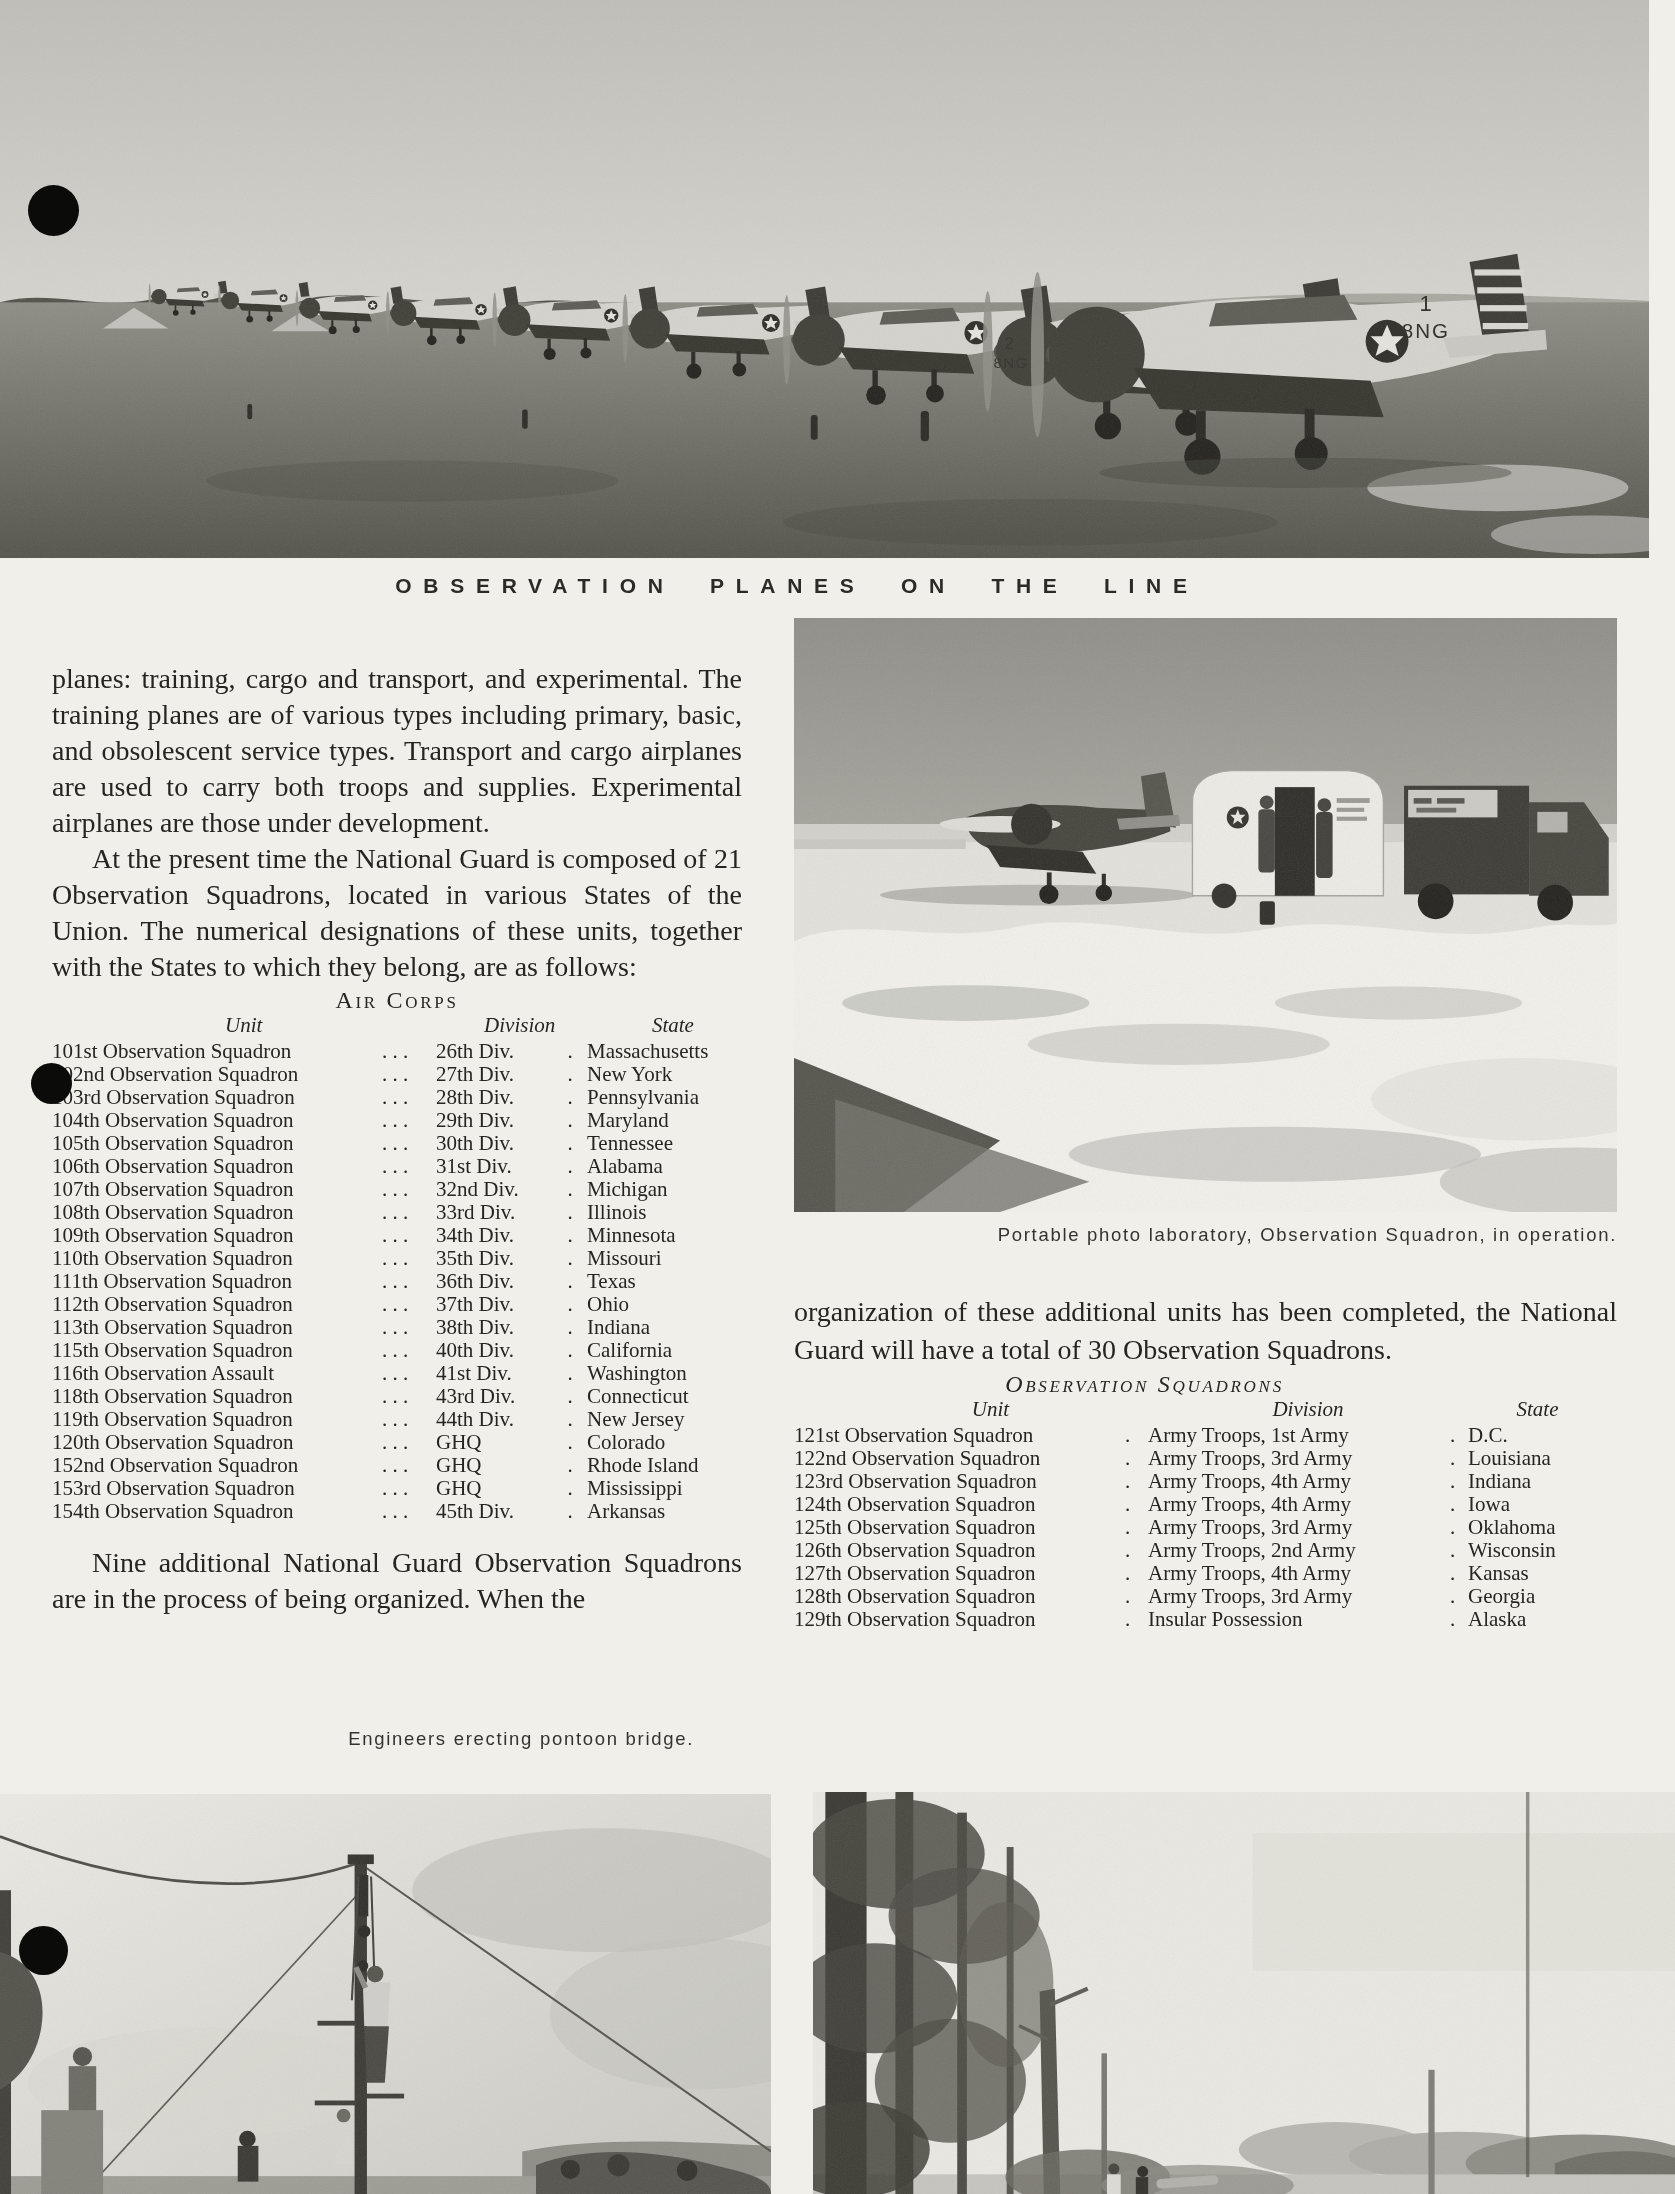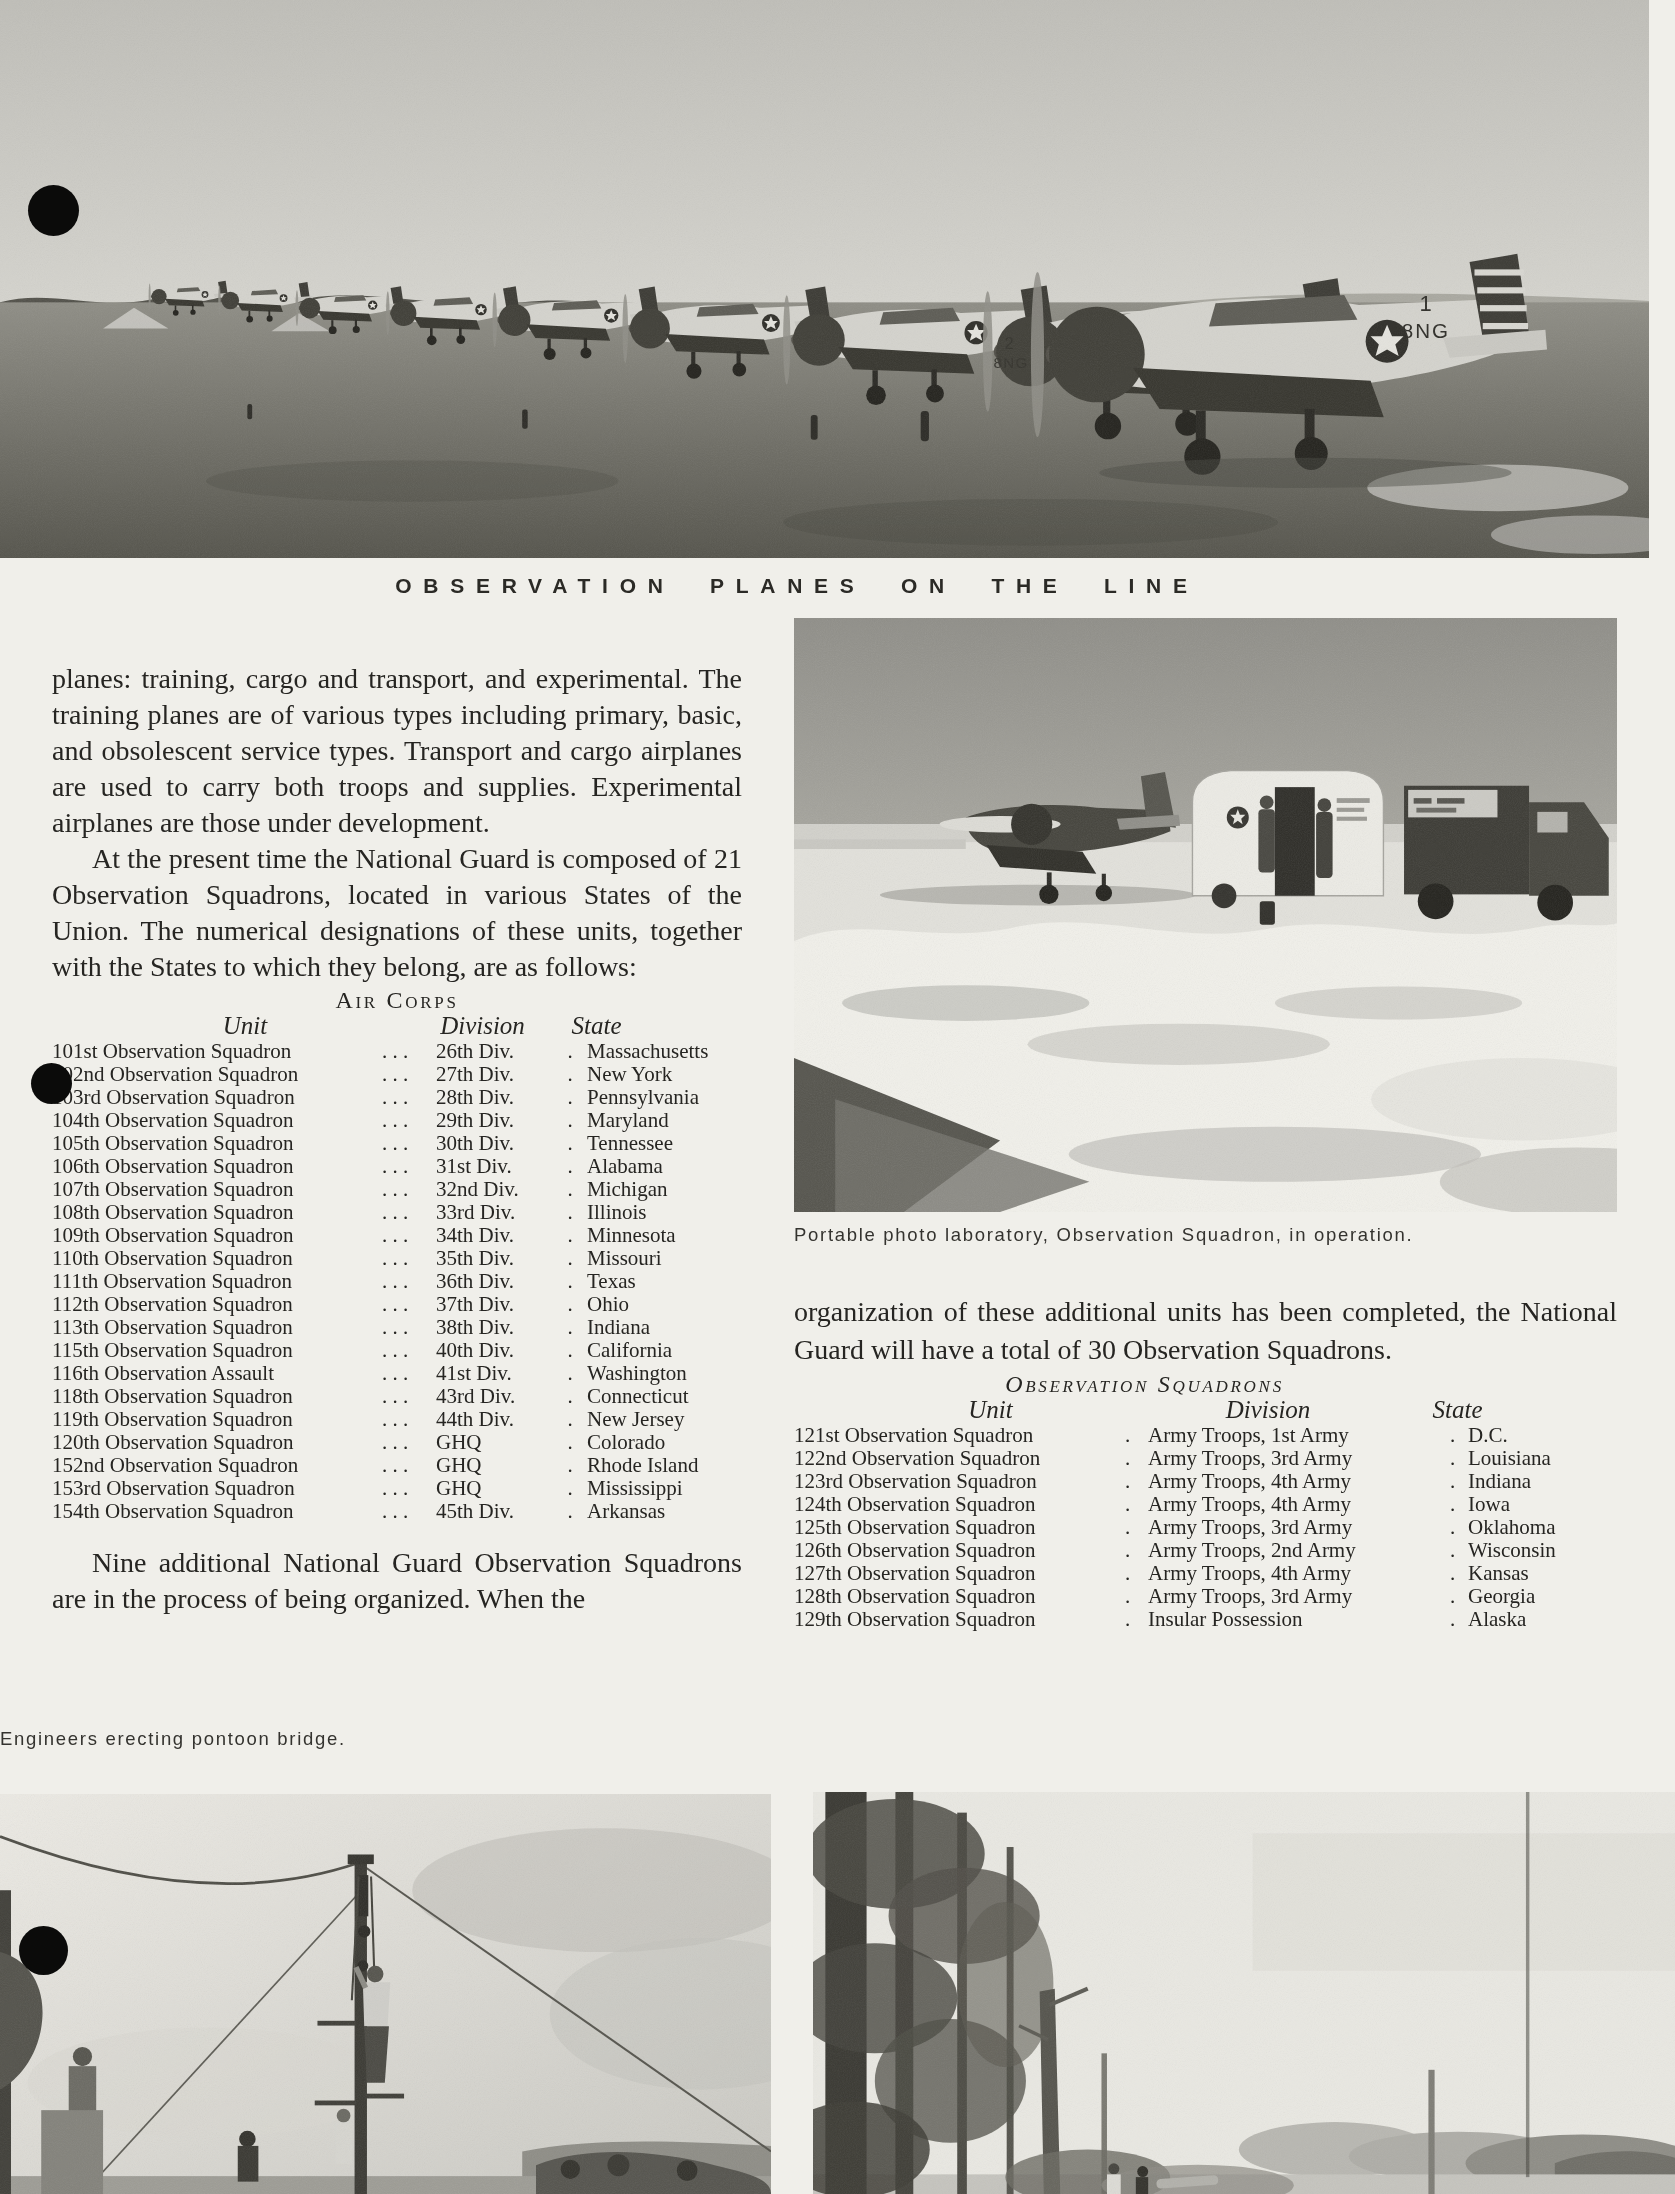--- a/index.html
+++ b/index.html
@@ -10,38 +10,38 @@
   #photo-top{left:0;top:0;width:1649px;height:558px;}
   #photo-lab{left:794px;top:618px;width:823px;height:594px;}
   #photo-pontoon{left:0;top:1794px;width:771px;height:400px;}
   #photo-assault{left:813px;top:1792px;width:862px;height:403px;}
 
   .banner{position:absolute;left:55px;top:574px;width:1484px;text-align:center;
           font-family:"Liberation Sans",sans-serif;font-size:21px;font-weight:bold;
           letter-spacing:11.7px;word-spacing:18px;color:#2b2a26;}
 
   .photo-cap{position:absolute;font-family:"Liberation Sans",sans-serif;font-size:18.5px;
-             letter-spacing:1.7px;color:#34332f;text-align:left;}
+             letter-spacing:1.7px;color:#34332f;text-align:right;}
   #cap-lab{left:794px;top:1224px;width:823px;}
   #cap-pontoon{left:0;top:1728px;width:694px;}
   #cap-assault{left:859px;top:1746px;width:811px;}
 
   .col-left{position:absolute;left:52px;top:661px;width:690px;font-size:28px;line-height:36px;text-align:justify;}
   .col-left p{margin:0;}
   #p2{text-indent:40px;}
   #p3{text-indent:40px;margin-top:22px;}
 
   .col-right{position:absolute;left:794px;top:1293px;width:852px;font-size:28px;line-height:38px;text-align:justify;}
   .col-right p{margin:0;width:823px;}
 
   .tbl-title{font-size:24px;line-height:25px;text-align:center;font-variant:small-caps;
              letter-spacing:2.7px;margin-top:2.7px;}
   .tbl-title.t1{width:690px;}
   .tbl-title.t2{width:701px;font-style:italic;}
-  .tbl-head{display:flex;font-style:italic;font-size:25px;line-height:23.4px;margin-top:1.4px;}
+  .tbl-head{display:flex;font-style:italic;font-size:21px;line-height:23.4px;margin-top:1.4px;gap:40px;}
   .tbl-head.t1 .h1{width:386px;text-align:center;}
   .tbl-head.t1 .h2{width:89px;text-align:center;}
   .tbl-head.t1 .h3{width:139px;text-align:center;}
   .tbl-head.t2 .h1{width:393px;text-align:center;}
   .tbl-head.t2 .h2{width:162px;text-align:center;}
   .tbl-head.t2 .h3{width:217px;text-align:center;}
   .tbl{font-size:21px;line-height:23px;margin-top:2.7px;}
   .trow{display:flex;white-space:nowrap;font-family:Liberation Serif, serif;}
   .tbl.t1 .u{width:302px;}  .tbl.t1 .d1{width:82px;text-align:center;}
   .tbl.t1 .dv{width:117px;} .tbl.t1 .d2{width:34px;text-align:center;}

